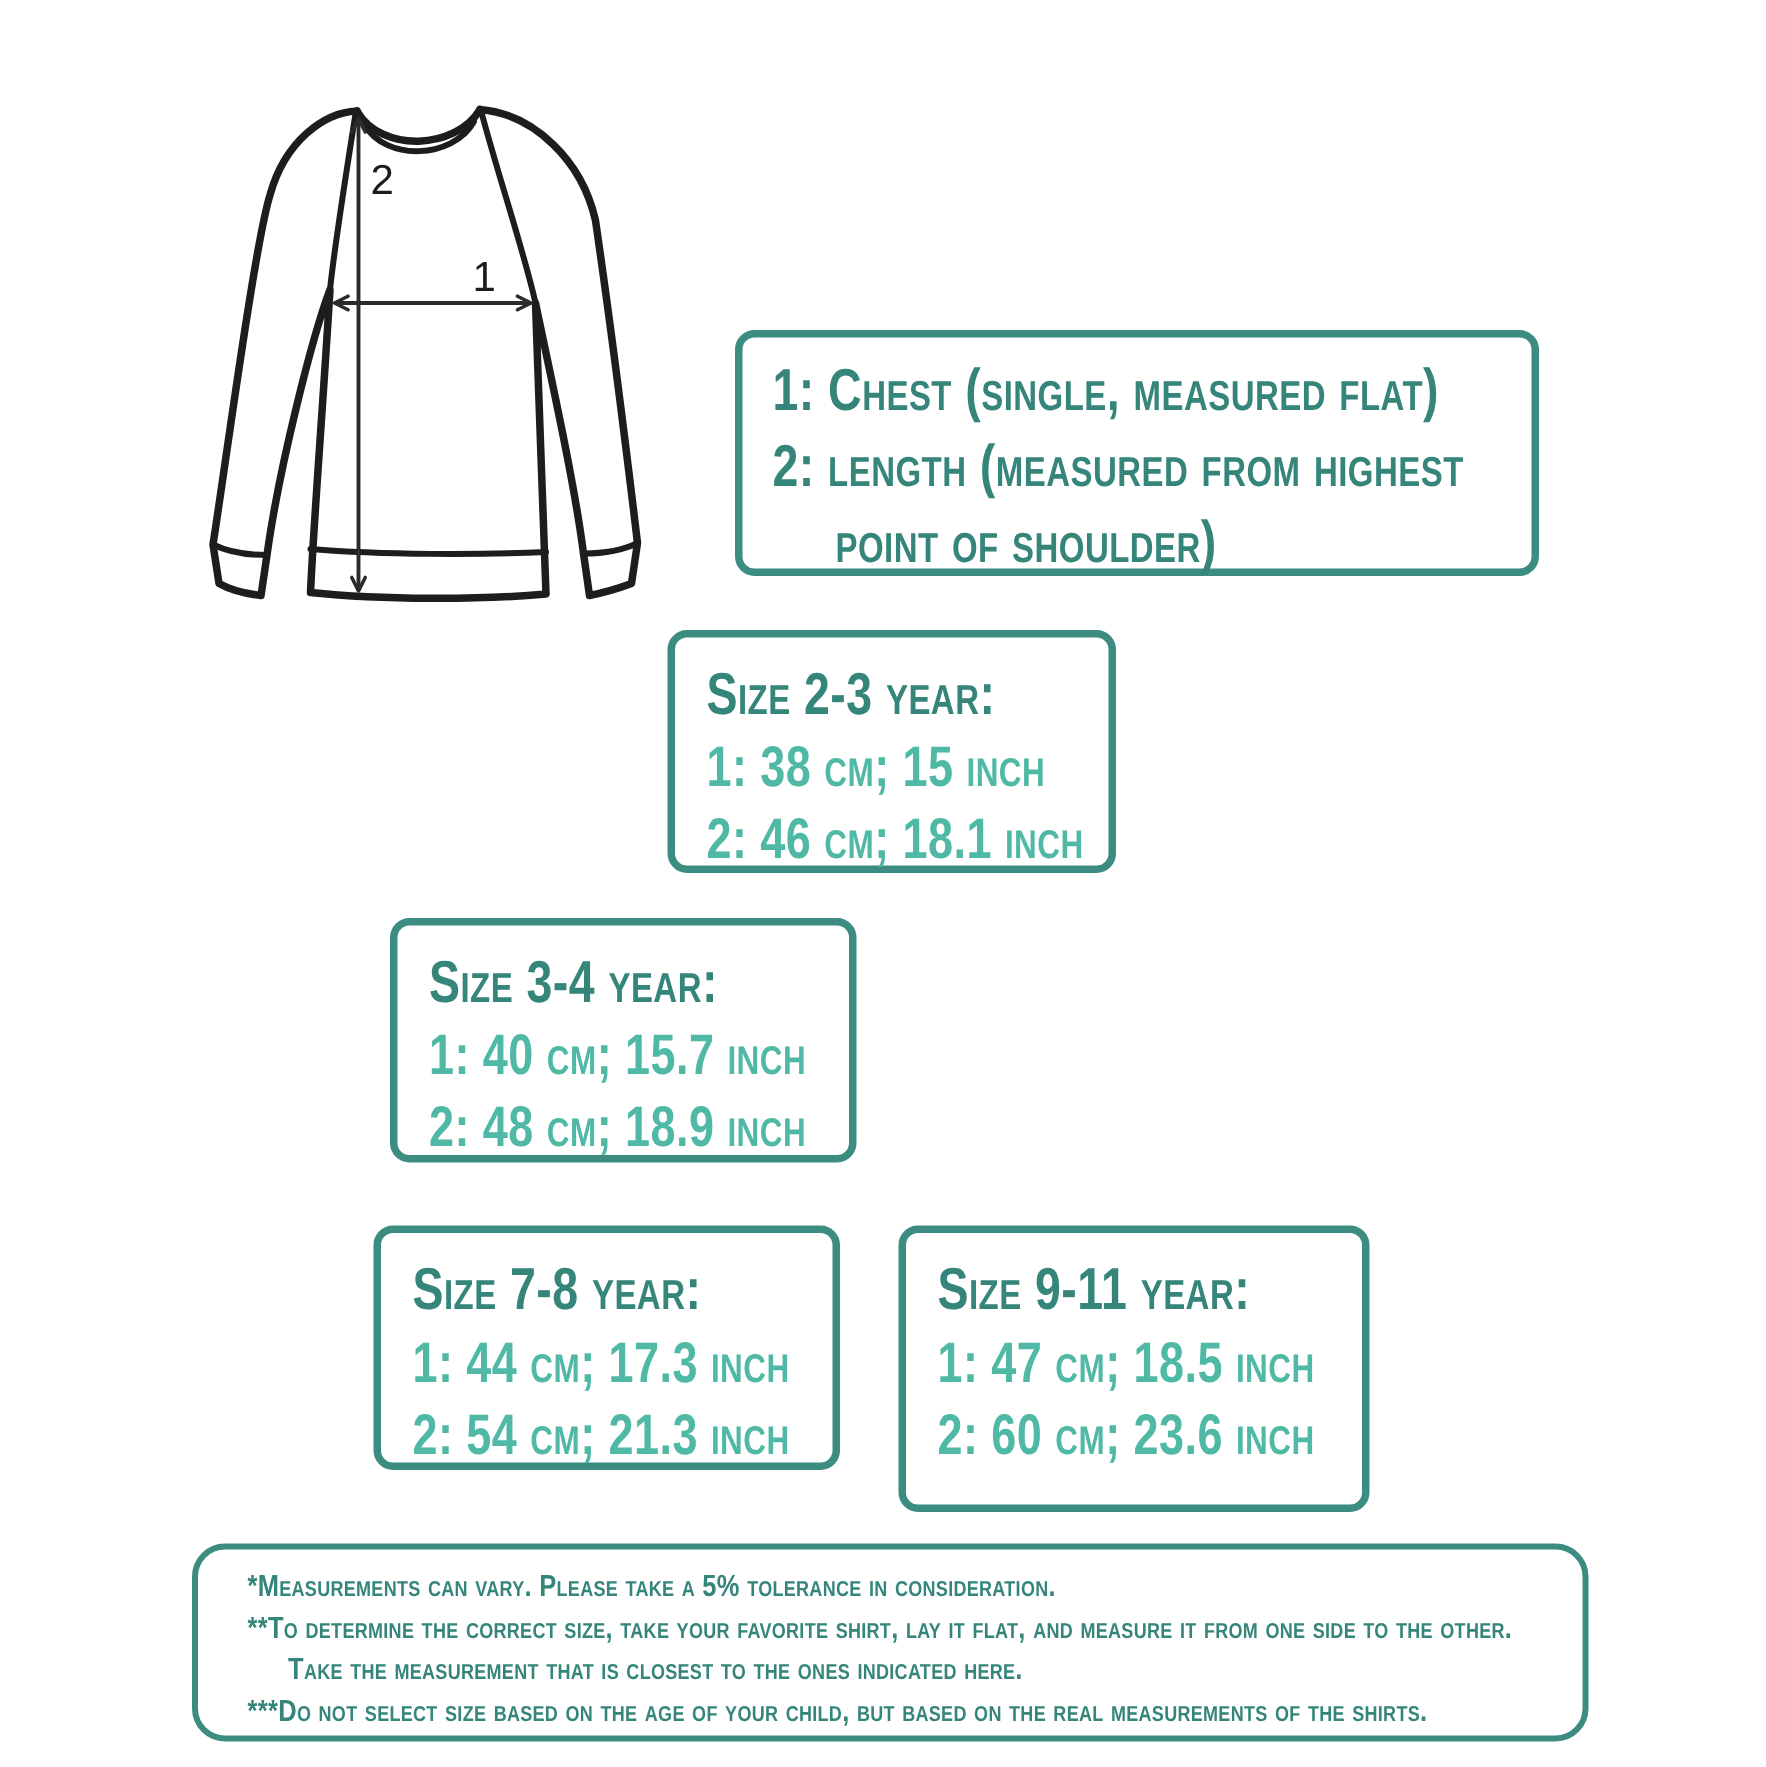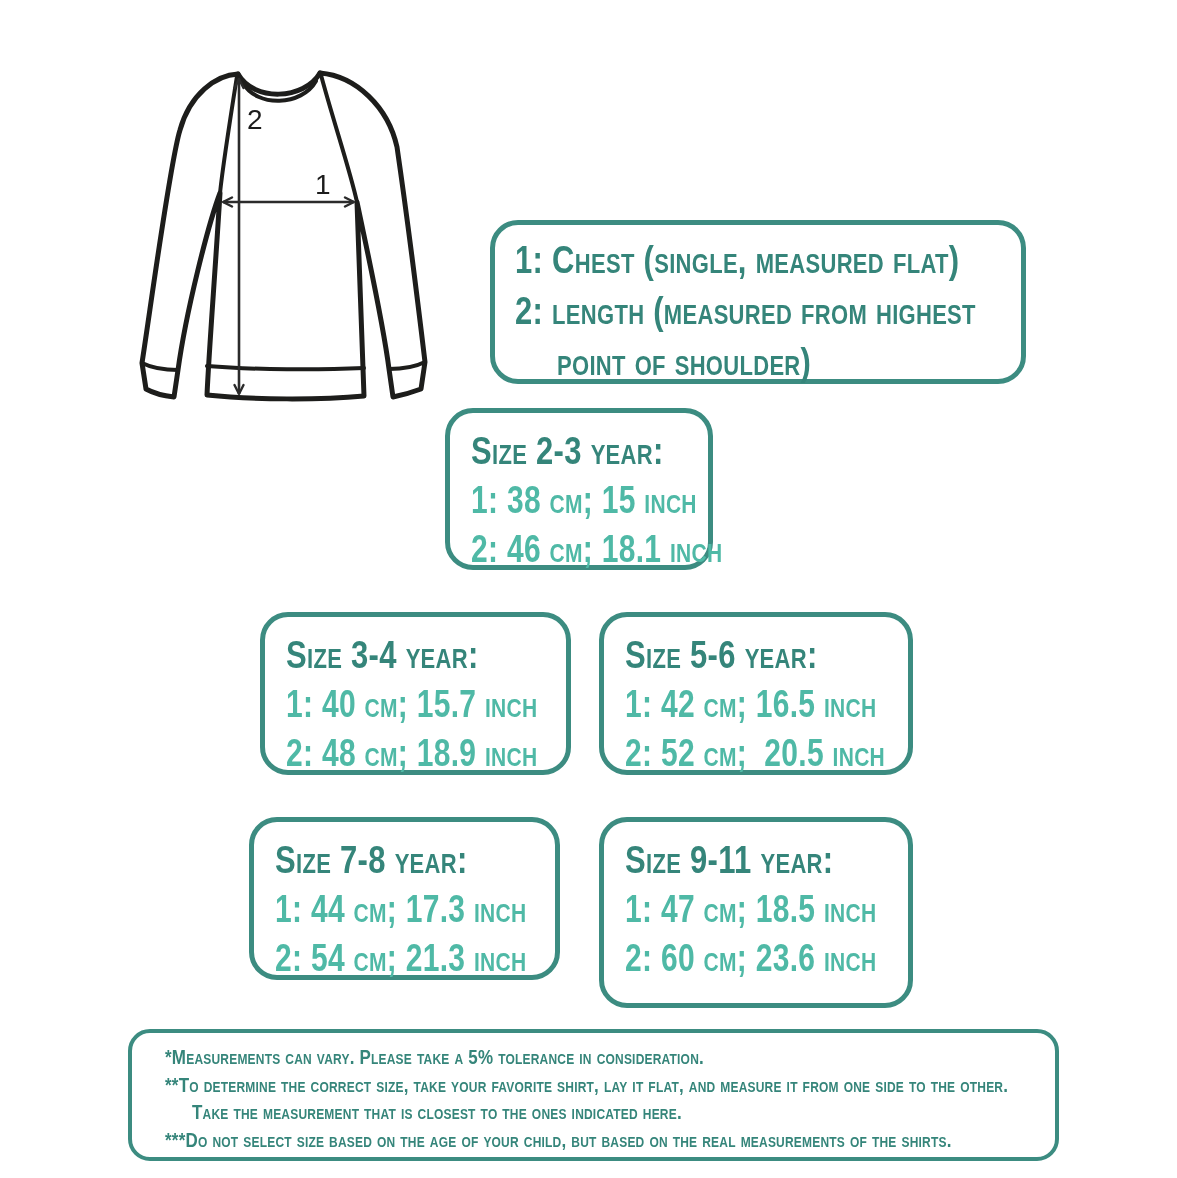--- a/index.html
+++ b/index.html
@@ -2,24 +2,24 @@
 <html><head>
 <meta charset="utf-8">
 <style>
   html,body{margin:0;padding:0;background:#ffffff;}
   .canvas{
     position:relative;width:1177px;height:1178px;background:#ffffff;overflow:hidden;
     font-family:"Liberation Sans",sans-serif;
   }
   .box{
     position:absolute;box-sizing:border-box;background:#ffffff;
-    border:5px solid #3C8C81;border-radius:28px;
+    border:5px solid #3C8C81;border-radius:13px;
   }
   .legend-box{left:490px;top:220px;width:536px;height:164px;}
-  .box-23{left:445px;top:408px;width:268px;height:162px;}
+  .box-23{left:445px;top:420px;width:299px;height:162px;}
   .box-34{left:260px;top:612px;width:311px;height:163px;}
   .box-56{left:599px;top:612px;width:314px;height:163px;}
   .box-78{left:249px;top:817px;width:311px;height:163px;}
   .box-911{left:599px;top:817px;width:314px;height:191px;}
   .footnotes-box{left:128px;top:1029px;width:931px;height:132px;border-width:4px;border-radius:22px;padding-left:20px;}
 
   .content{transform:scale(1,1.27);transform-origin:0 0;}
   .line{white-space:pre;font-variant:small-caps;font-weight:700;letter-spacing:.3px;}
 
   .legend-content{padding:8px 0 0 20px;}
@@ -83,27 +83,20 @@
   </div>
 
   <div class="box box-34">
     <div class="content size-content">
       <div class="line size-title">Size 3-4 year:</div>
       <div class="line size-line">1: 40 cm; 15.7 inch</div>
       <div class="line size-line">2: 48 cm; 18.9 inch</div>
     </div>
   </div>
 
-  <div class="box box-56">
-    <div class="content size-content">
-      <div class="line size-title">Size 5-6 year:</div>
-      <div class="line size-line">1: 42 cm; 16.5 inch</div>
-      <div class="line size-line">2: 52 cm;  20.5 inch</div>
-    </div>
-  </div>
 
   <div class="box box-78">
     <div class="content size-content">
       <div class="line size-title">Size 7-8 year:</div>
       <div class="line size-line">1: 44 cm; 17.3 inch</div>
       <div class="line size-line">2: 54 cm; 21.3 inch</div>
     </div>
   </div>
 
   <div class="box box-911">

